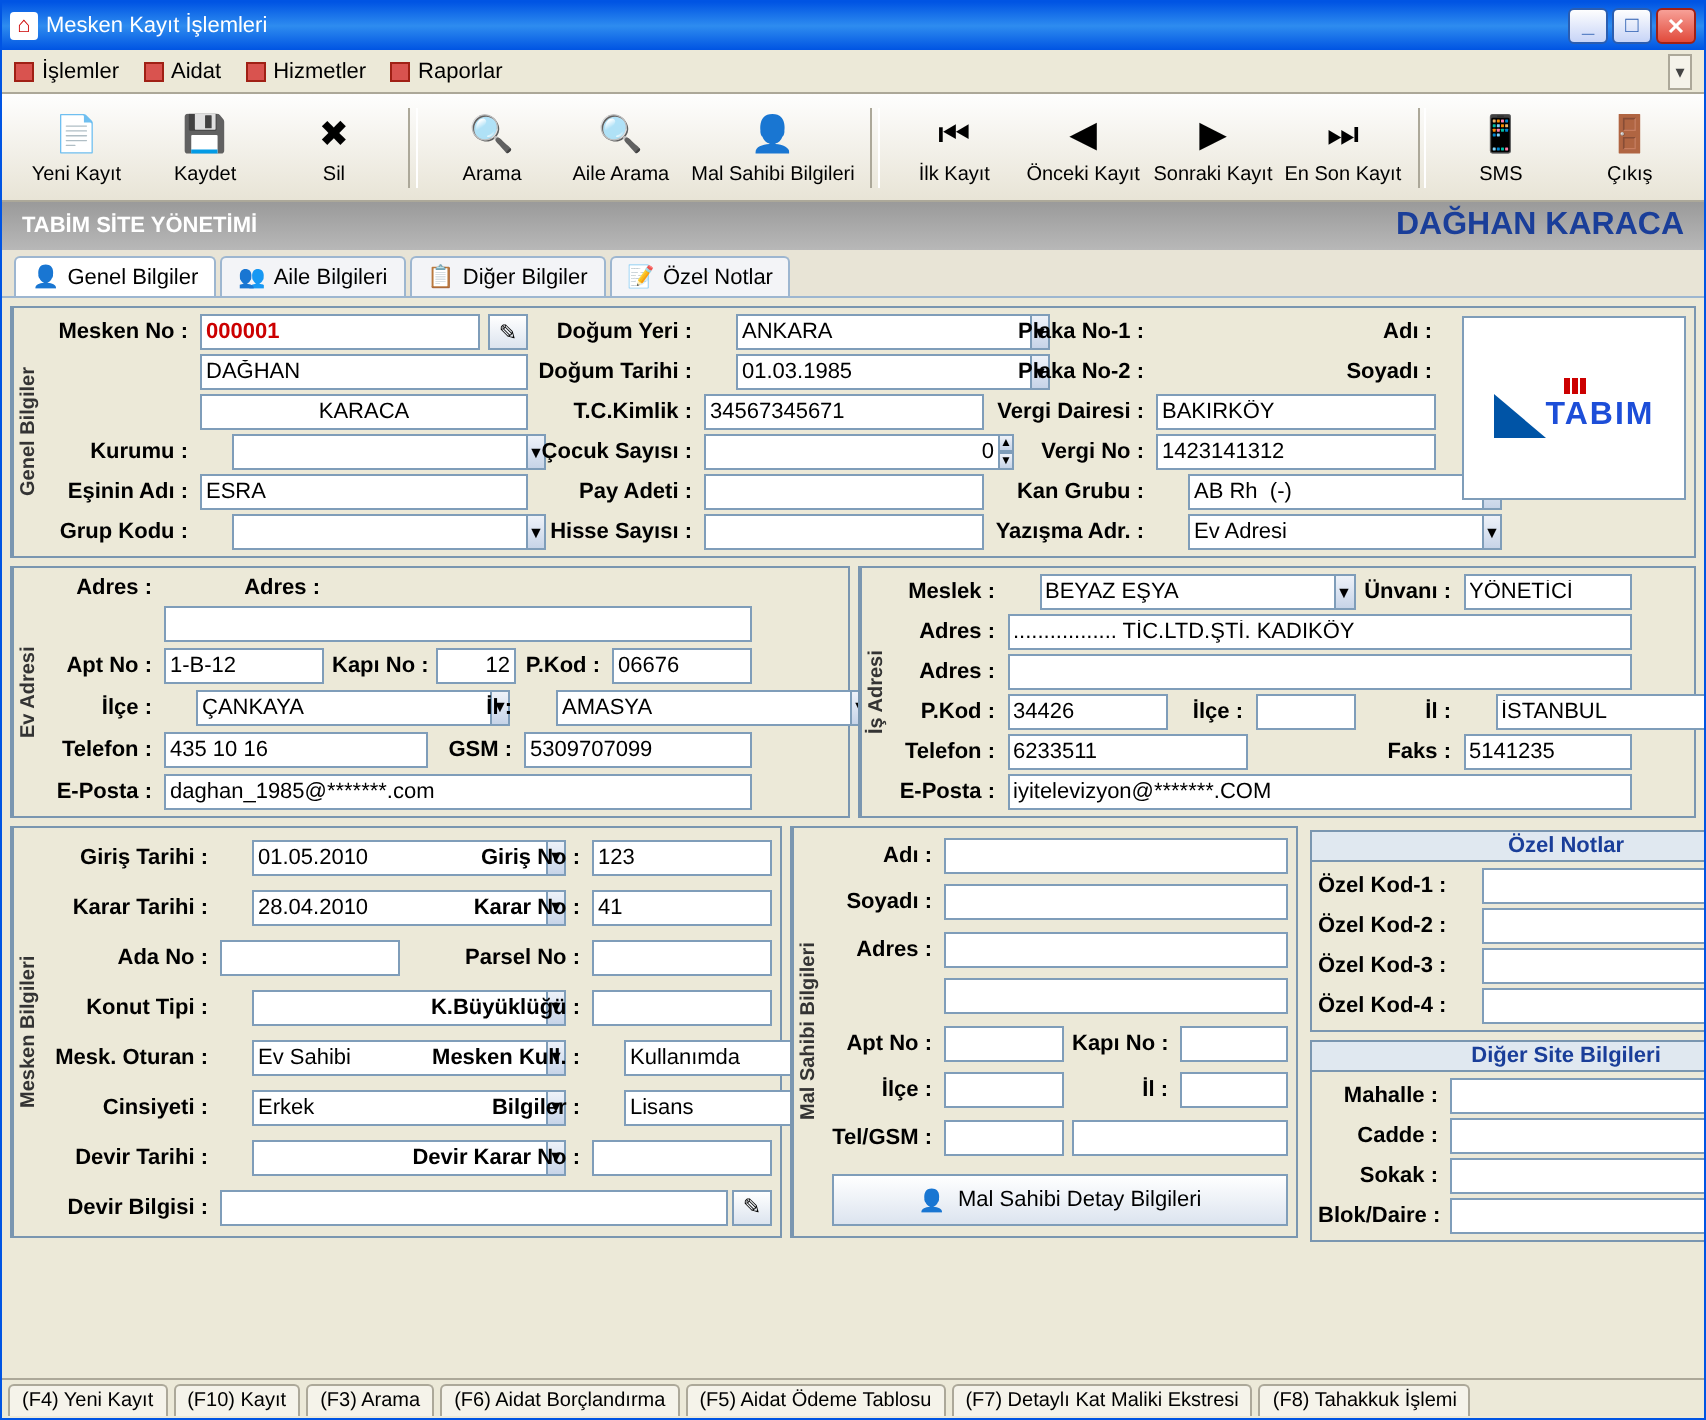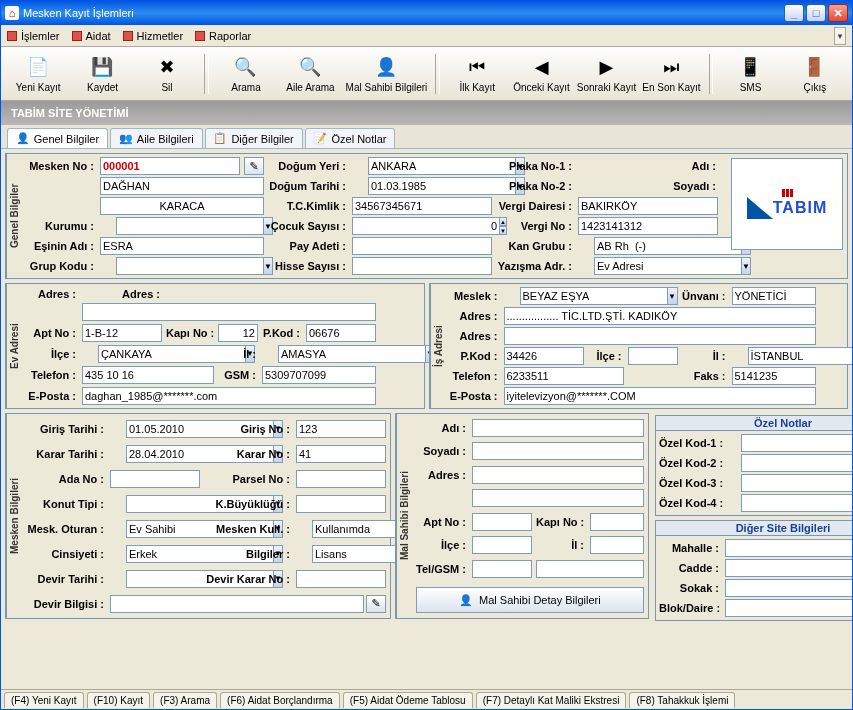--- a/index.html
+++ b/index.html
@@ -12,21 +12,21 @@
 .wbtn.close { background: linear-gradient(#f7a097,#e14a3b); color:#fff; border-color:#a02015; }
 .menubar { height: 22px; background: #ece9d8; display:flex; align-items:center; padding: 0 6px; gap: 12px; border-bottom: 1px solid #aca899; }
 .menubar .mi { display:flex; align-items:center; gap:4px; }
 .menubar .sq { width:10px; height:10px; background:#d9534f; border:1px solid #a02015; }
 .menubar .chev { margin-left:auto; width:12px; height:18px; border:1px solid #aca899; background:#f5f3ea; display:flex; align-items:center; justify-content:center; font-size:9px; color:#444;}
 .toolbar { height: 54px; background: linear-gradient(#fefefe,#e8e4d6); border-bottom: 1px solid #aca899; display:flex; align-items:center; padding: 2px 8px; gap: 6px; }
 .tbtn { display:flex; flex-direction:column; align-items:center; justify-content:center; width:66px; height:48px; gap:2px; }
 .tbtn .ico { width:26px; height:26px; display:flex; align-items:center; justify-content:center; font-size:18px; }
 .tbtn span { font-size:10px; white-space:nowrap; }
 .vsep { width:5px; height:40px; border-left:1px solid #aca899; border-right:1px solid #fff; margin:0 2px; }
-.banner { height: 24px; background: linear-gradient(#9a9a9a,#b8b8b8); display:flex; align-items:center; padding: 0 10px; color:#fff; font-size:15px; font-weight:bold; }
+.banner { height: 24px; background: linear-gradient(#9a9a9a,#b8b8b8); display:flex; align-items:center; padding: 0 10px; color:#fff; font-size:15px; font-weight:bold;justify-content:center; }
 .banner .right { margin-left:auto; color:#1a3e99; font-weight:bold; font-size:16px; }
 .tabs { height: 24px; display:flex; align-items:flex-end; padding: 0 6px; gap:2px; border-bottom:1px solid #9db6d0; background:#e8e4d6; }
 .tab { padding: 3px 8px; border:1px solid #9db6d0; border-bottom:none; background:#f3f4f7; border-radius:3px 3px 0 0; display:flex; align-items:center; gap:4px; }
 .tab.active { background:#fff; }
 .content { flex:1; background:#ece9d8; padding:4px; overflow:hidden; }
 .panel { border:1px solid #7a96b0; background:#ece9d8; margin-bottom:4px; }
 .row1 { display:flex; gap:4px; }
 .vlabel { width:16px; background:#ece9d8; border-right:1px solid #7a96b0; display:flex; align-items:center; justify-content:center; writing-mode: vertical-rl; transform: rotate(180deg); font-weight:bold; color:#333; font-size:10px; padding:4px 0;}
 .grid { display:grid; padding:3px 4px; gap:2px 4px; align-items:center; }
 label { text-align:right; font-weight:bold; padding-right:2px; white-space:nowrap; }
@@ -132,20 +132,21 @@
         <span>SMS</span>
       </div>
     <div class="tbtn">
         <div class="ico">🚪</div>
         <span>Çıkış</span>
       </div>
   </div>
 
   <div class="banner">
     <span>TABİM SİTE YÖNETİMİ</span>
+    <span class="right">DAĞHAN KARACA</span>
   </div>
 
   <div class="tabs">
     <div class="tab active">
         <span>👤</span>
         <span>Genel Bilgiler</span>
       </div>
     <div class="tab">
         <span>👥</span>
         <span>Aile Bilgileri</span>

